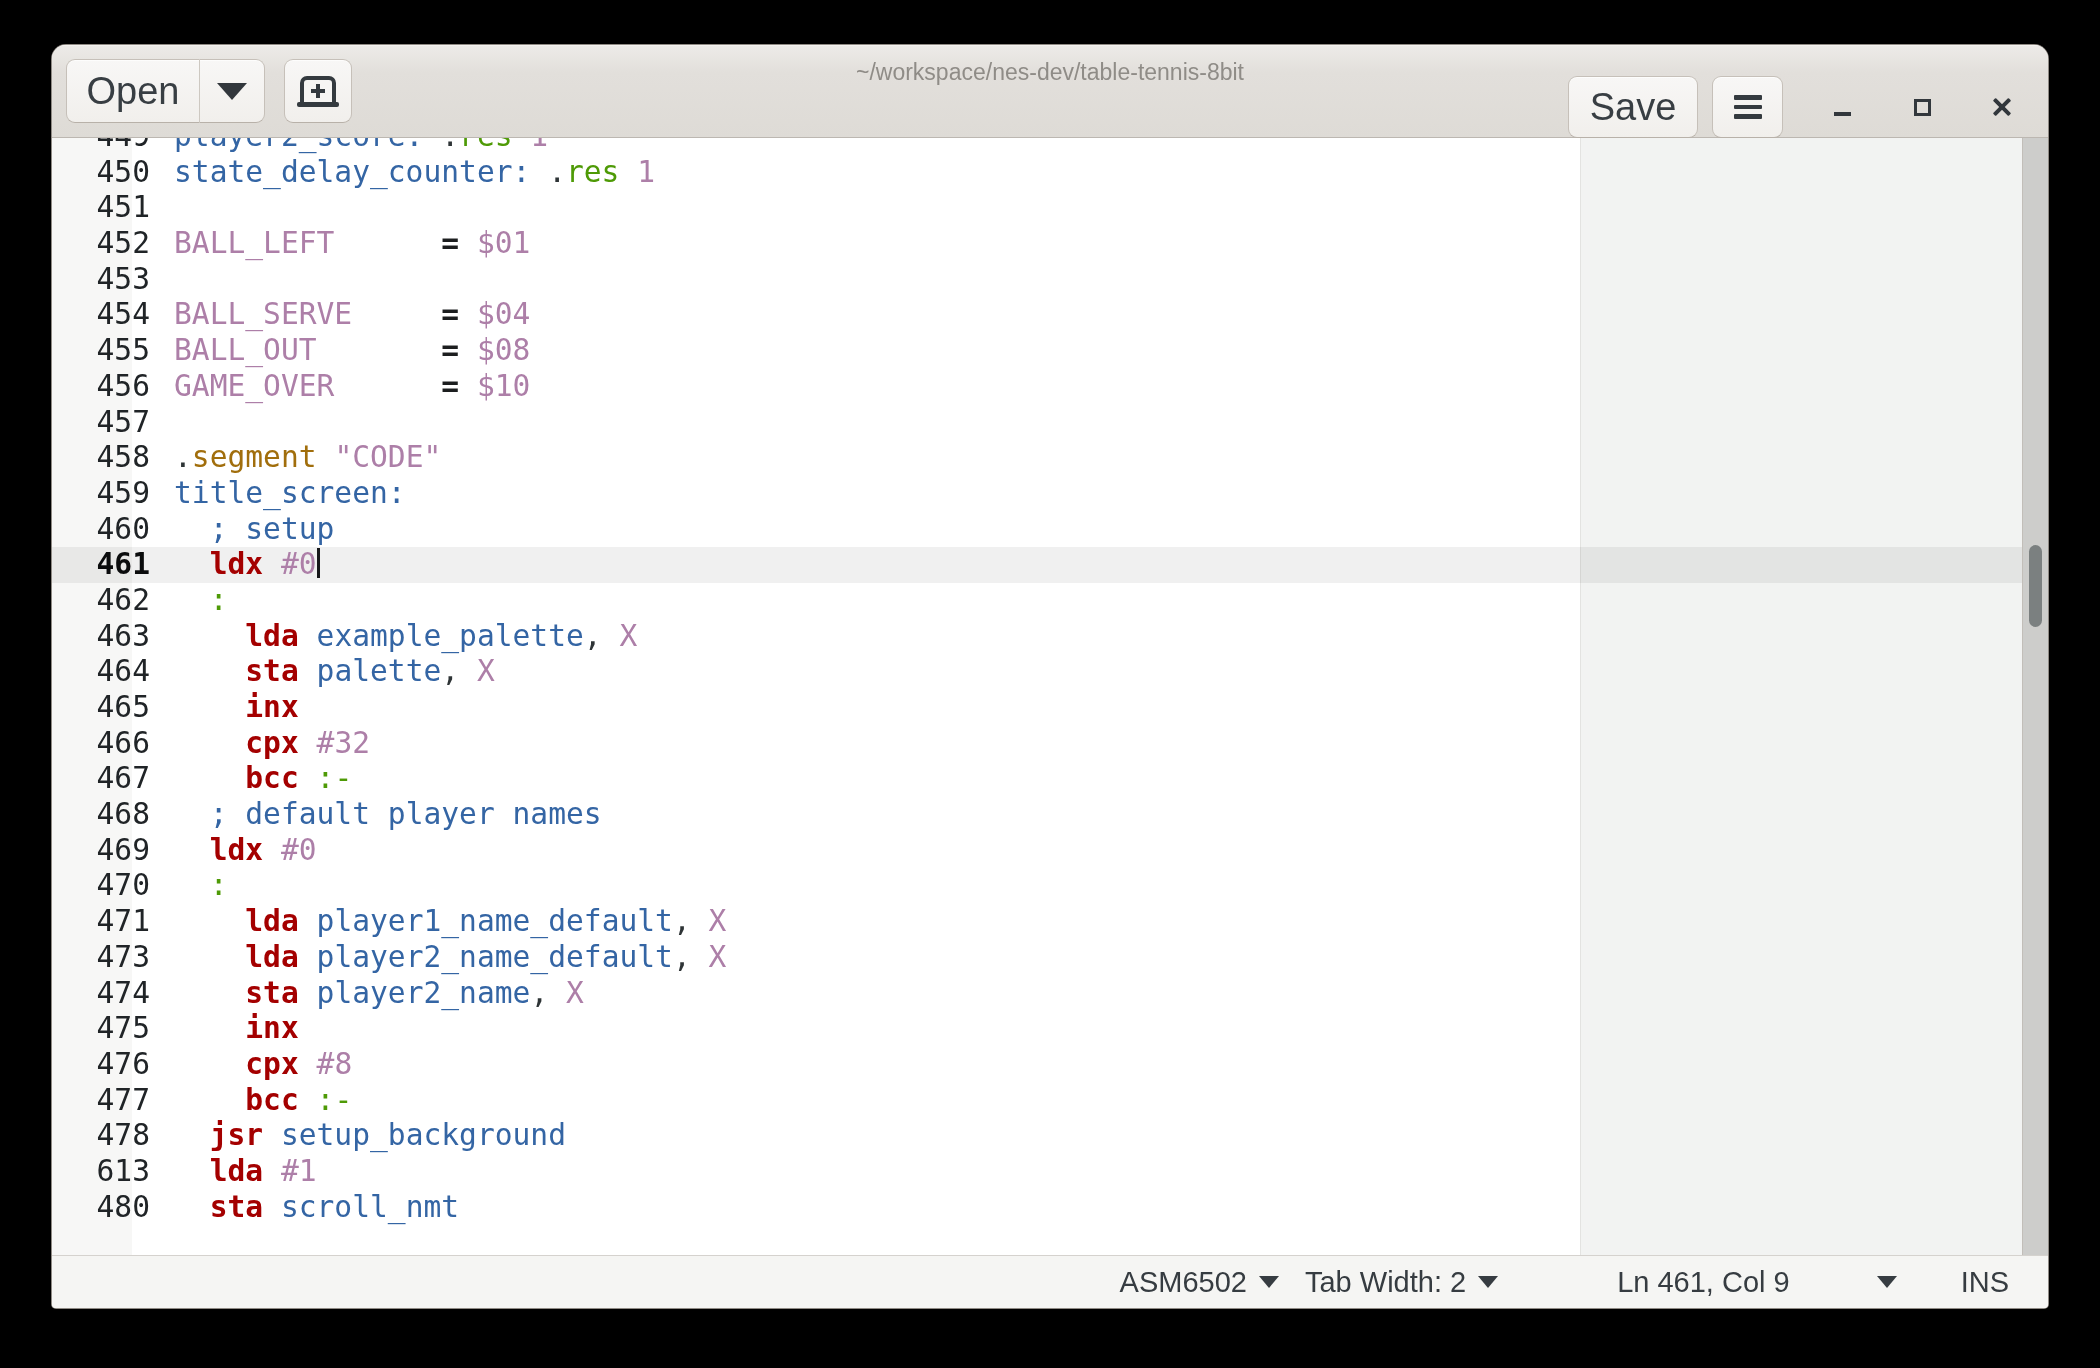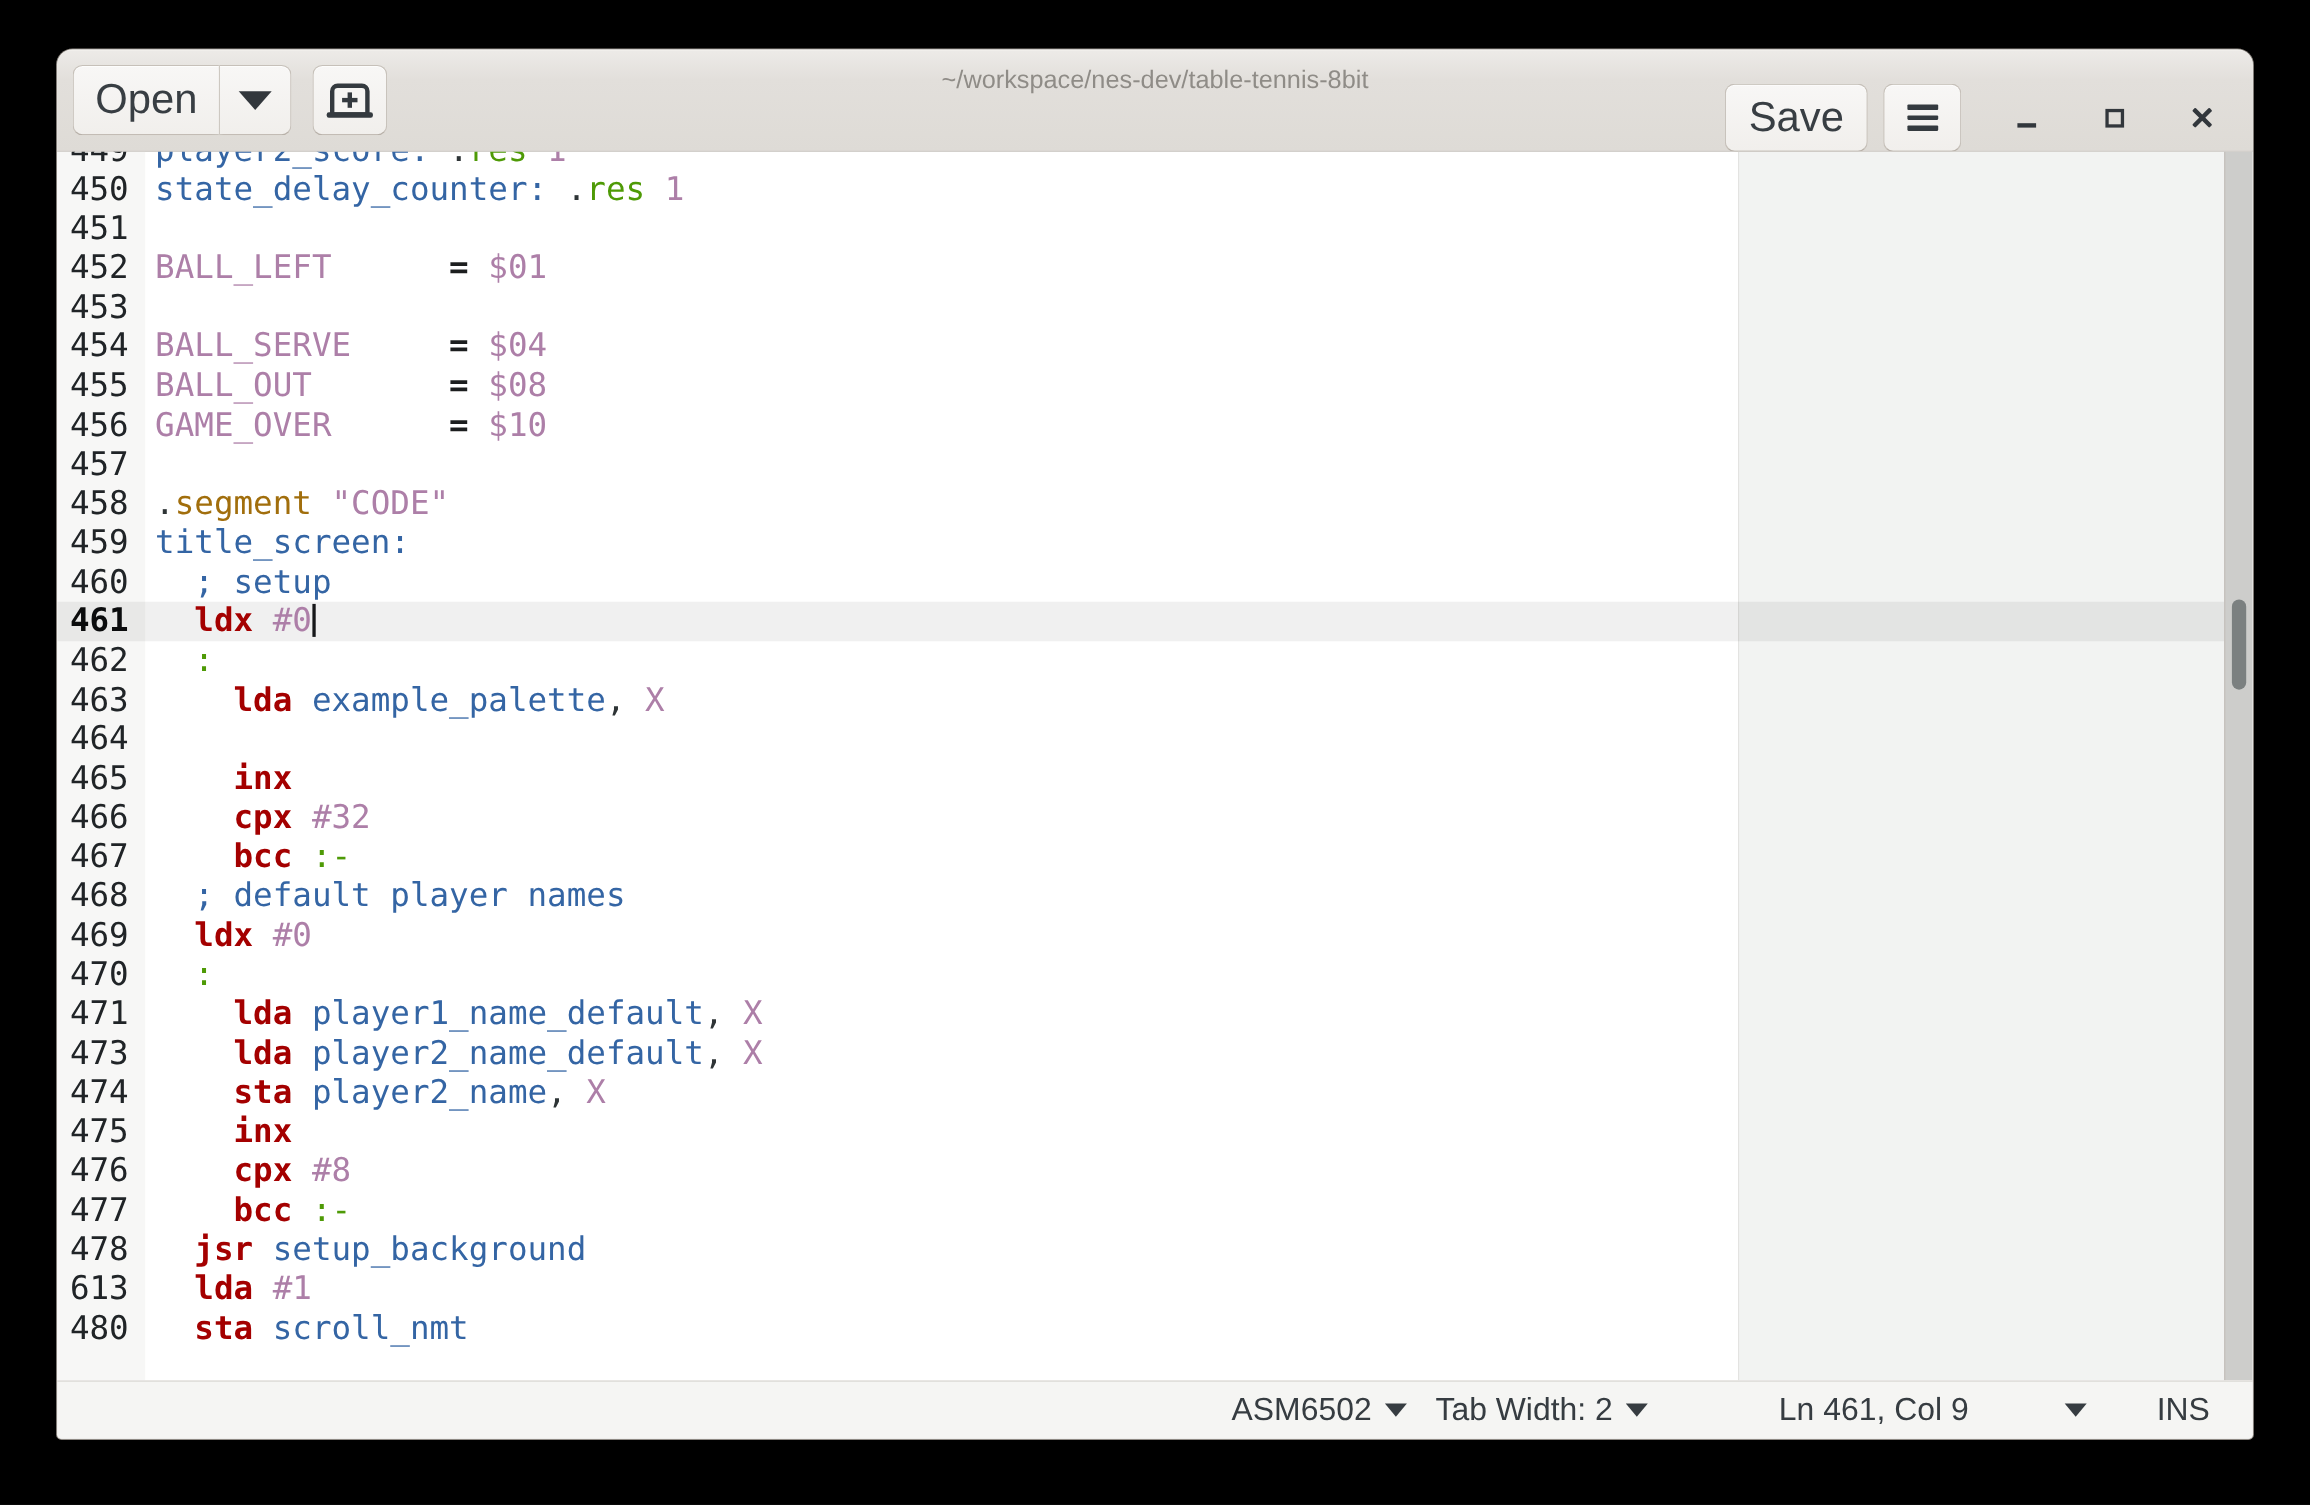--- a/index.html
+++ b/index.html
@@ -63,21 +63,21 @@
   .ic-close::after { transform:rotate(-45deg); }
 
   
   .content { position:absolute; left:0; top:93px; width:1996px; height:1117px;
              background:#fff; overflow:hidden; }
   .gutter-bg { position:absolute; left:0; top:0; bottom:0; width:80px; background:#f7f7f6; }
   .beyond-margin { position:absolute; left:1528px; right:26px; top:0; bottom:0;
                    background:#f2f3f2; border-left:1px solid #e3e3e1; }
   .code { position:absolute; left:0; top:-19px; right:26px;
           font-family:"DejaVu Sans Mono", monospace; font-size:29.6px; line-height:35.7px; }
-  .line { display:flex; height:35.7px; white-space:pre; }
+  .line { display:flex; height:35.7px; white-space:pre;padding-left:33px; }
   .line.current { background:rgba(0,0,0,0.057); }
   .ln { flex:none; display:inline-block; width:80px; padding-right:15px;
         text-align:right; color:#202427; }
   .line.current .ln { font-weight:bold; color:#0b0c0d; }
   .codetext { flex:none; padding-left:9px; color:#2e3436; }
 
   .tk-pln { color:#2e3436; }
   .tk-lbl { color:#3465a4; }
   .tk-cmt { color:#3465a4; }
   .tk-kw  { color:#a40000; font-weight:bold; }
@@ -170,21 +170,21 @@
         <div class="line"><span class="ln">454</span><span class="codetext"><span class="tk-num">BALL_SERVE</span><span class="tk-pln">     </span><span class="tk-op">=</span><span class="tk-pln"> </span><span class="tk-num">$04</span></span></div>
         <div class="line"><span class="ln">455</span><span class="codetext"><span class="tk-num">BALL_OUT</span><span class="tk-pln">       </span><span class="tk-op">=</span><span class="tk-pln"> </span><span class="tk-num">$08</span></span></div>
         <div class="line"><span class="ln">456</span><span class="codetext"><span class="tk-num">GAME_OVER</span><span class="tk-pln">      </span><span class="tk-op">=</span><span class="tk-pln"> </span><span class="tk-num">$10</span></span></div>
         <div class="line"><span class="ln">457</span><span class="codetext"></span></div>
         <div class="line"><span class="ln">458</span><span class="codetext"><span class="tk-pln">.</span><span class="tk-seg">segment</span><span class="tk-pln"> </span><span class="tk-str">"CODE"</span></span></div>
         <div class="line"><span class="ln">459</span><span class="codetext"><span class="tk-lbl">title_screen:</span></span></div>
         <div class="line"><span class="ln">460</span><span class="codetext"><span class="tk-pln">  </span><span class="tk-cmt">; setup</span></span></div>
         <div class="line current"><span class="ln">461</span><span class="codetext"><span class="tk-pln">  </span><span class="tk-kw">ldx</span><span class="tk-pln"> </span><span class="tk-num">#0</span><span class="caret"></span></span></div>
         <div class="line"><span class="ln">462</span><span class="codetext"><span class="tk-pln">  </span><span class="tk-grn">:</span></span></div>
         <div class="line"><span class="ln">463</span><span class="codetext"><span class="tk-pln">    </span><span class="tk-kw">lda</span><span class="tk-pln"> </span><span class="tk-lbl">example_palette</span><span class="tk-pln">, </span><span class="tk-num">X</span></span></div>
-        <div class="line"><span class="ln">464</span></div>
+        <div class="line"><span class="ln">464</span><span class="codetext"><span class="tk-pln">    </span><span class="tk-kw">sta</span><span class="tk-pln"> </span><span class="tk-lbl">palette</span><span class="tk-pln">, </span><span class="tk-num">X</span></span></div>
         <div class="line"><span class="ln">465</span><span class="codetext"><span class="tk-pln">    </span><span class="tk-kw">inx</span></span></div>
         <div class="line"><span class="ln">466</span><span class="codetext"><span class="tk-pln">    </span><span class="tk-kw">cpx</span><span class="tk-pln"> </span><span class="tk-num">#32</span></span></div>
         <div class="line"><span class="ln">467</span><span class="codetext"><span class="tk-pln">    </span><span class="tk-kw">bcc</span><span class="tk-pln"> </span><span class="tk-grn">:-</span></span></div>
         <div class="line"><span class="ln">468</span><span class="codetext"><span class="tk-pln">  </span><span class="tk-cmt">; default player names</span></span></div>
         <div class="line"><span class="ln">469</span><span class="codetext"><span class="tk-pln">  </span><span class="tk-kw">ldx</span><span class="tk-pln"> </span><span class="tk-num">#0</span></span></div>
         <div class="line"><span class="ln">470</span><span class="codetext"><span class="tk-pln">  </span><span class="tk-grn">:</span></span></div>
         <div class="line"><span class="ln">471</span><span class="codetext"><span class="tk-pln">    </span><span class="tk-kw">lda</span><span class="tk-pln"> </span><span class="tk-lbl">player1_name_default</span><span class="tk-pln">, </span><span class="tk-num">X</span></span></div>
         <div class="line"><span class="ln">473</span><span class="codetext"><span class="tk-pln">    </span><span class="tk-kw">lda</span><span class="tk-pln"> </span><span class="tk-lbl">player2_name_default</span><span class="tk-pln">, </span><span class="tk-num">X</span></span></div>
         <div class="line"><span class="ln">474</span><span class="codetext"><span class="tk-pln">    </span><span class="tk-kw">sta</span><span class="tk-pln"> </span><span class="tk-lbl">player2_name</span><span class="tk-pln">, </span><span class="tk-num">X</span></span></div>
         <div class="line"><span class="ln">475</span><span class="codetext"><span class="tk-pln">    </span><span class="tk-kw">inx</span></span></div>

